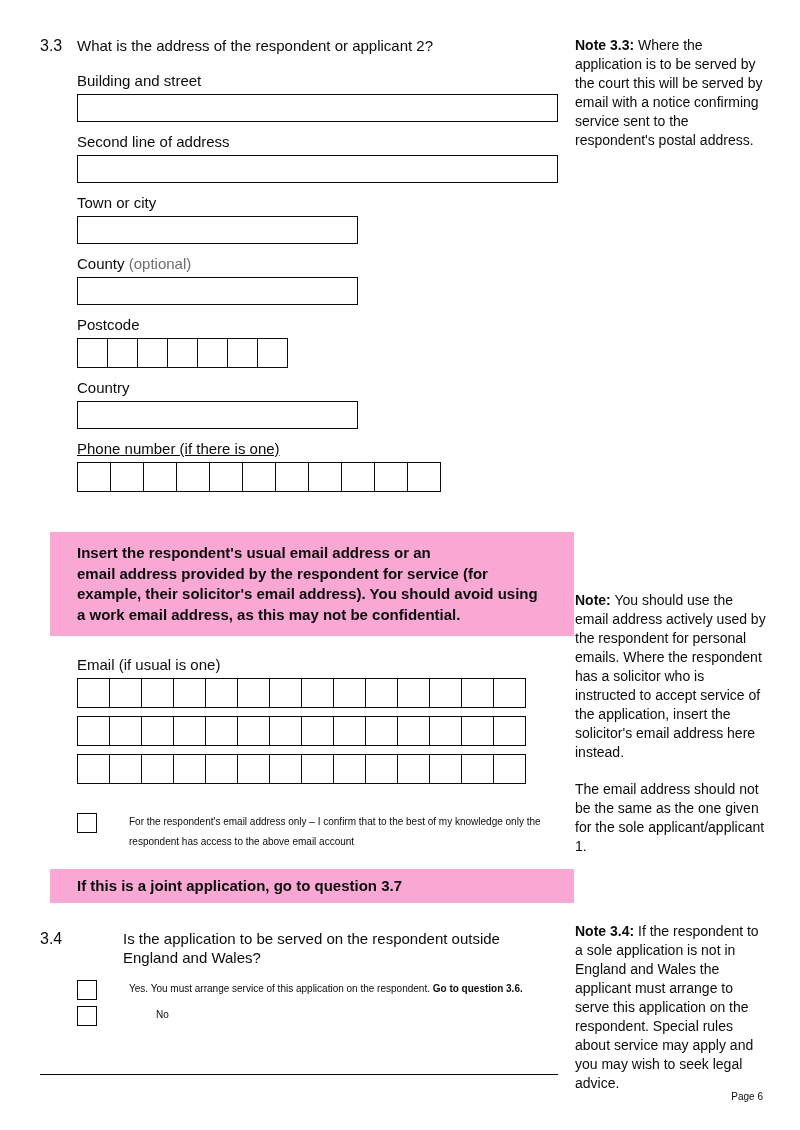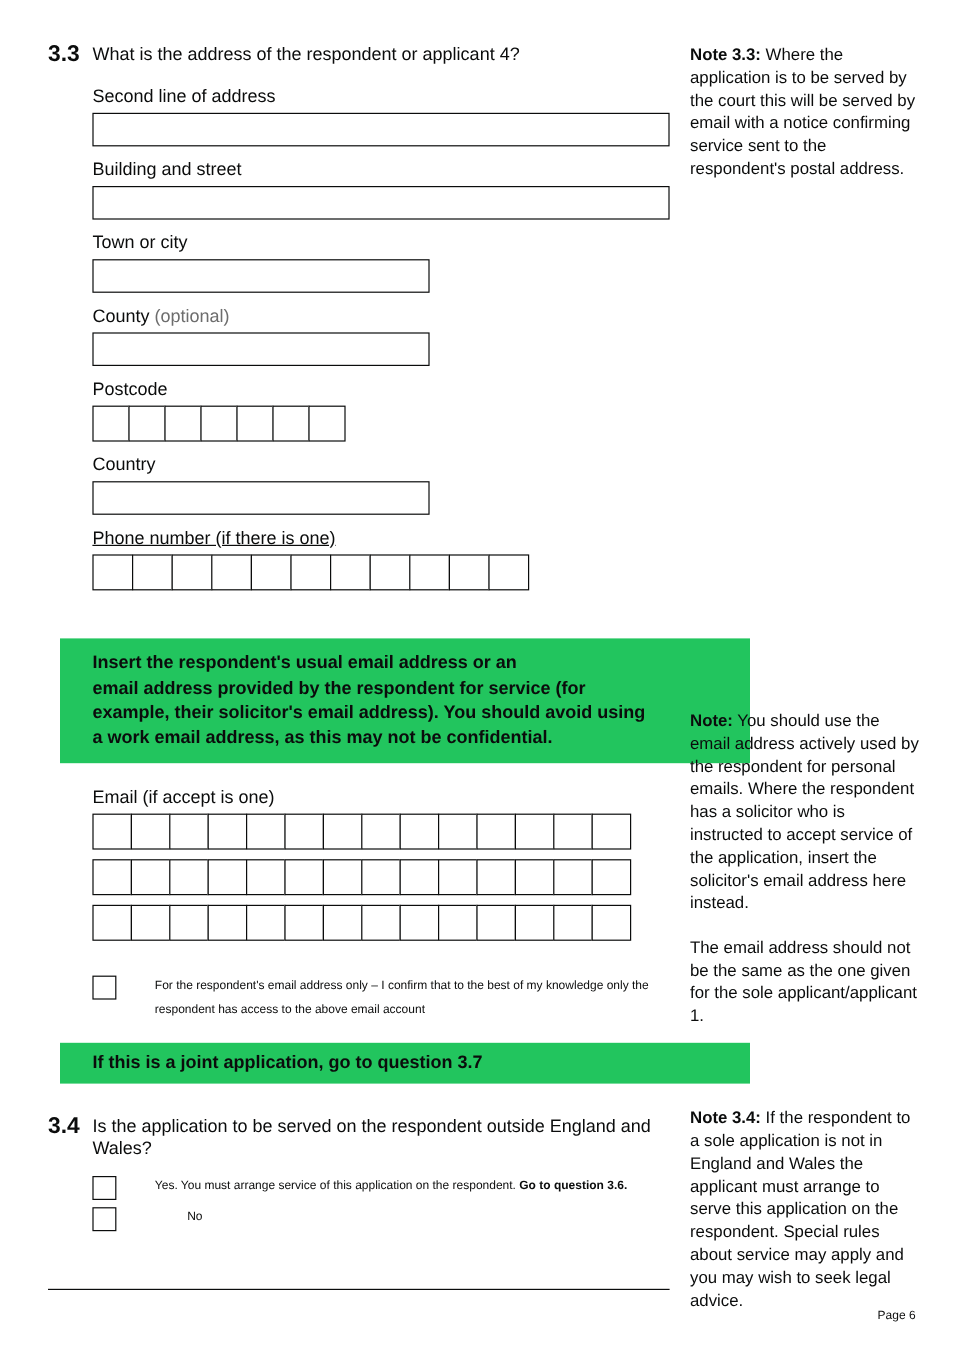--- a/index.html
+++ b/index.html
@@ -2,54 +2,54 @@
 <html><head>
 <meta charset="utf-8">
 <style>
   * { box-sizing: border-box; }
   html,body { margin:0; padding:0; background:#ffffff; }
   body { font-family:"Liberation Sans","DejaVu Sans",sans-serif; color:#0b0c0c; }
   .page { position:relative; width:800px; height:1130px; background:#ffffff; overflow:hidden; }
 
   .main { position:absolute; left:40px; top:36px; width:518px; font-size:15px; }
   .row { display:flex; }
-  .qnum { font-weight:bold; flex:0 0 37px; font-size:19px; line-height:19px; }
+  .qnum { font-weight:normal; flex:0 0 37px; font-size:16px; line-height:19px; }
   .qtext { font-size:15px; line-height:19px; }
   .indent { margin-left:37px; }
 
   .field { margin-bottom:11px; }
   .field-label { font-size:15px; line-height:18px; margin-bottom:4px; }
   .optional { color:#6d6d6d; }
   .text-input { display:block; border:1px solid #0b0c0c; border-radius:0; height:28px;
     background:#fff; padding:2px 6px; font-size:15px; font-family:inherit; outline:none; }
   .text-input.wide { width:481px; }
   .text-input.med  { width:281px; }
 
   .charboxes { display:flex; }
   .charbox { width:33px; height:30px; border:1px solid #0b0c0c; margin-left:-1px; background:#fff; }
   .charbox:first-child { margin-left:0; }
   .charboxes.postcode .charbox { width:31px; }
   .charboxes.phone .charbox { width:34px; }
   .email-row { margin-bottom:8px; }
 
-  .graybox { background:#22c55e; margin-left:10px; width:575px; }
+  .graybox { background:#f9a8d4; margin-left:10px; width:524px; }
   .infobox { margin-top:40px; padding:11px 18px 11px 27px; font-weight:bold;
     font-size:15px; line-height:20.5px; white-space:pre-line; }
   .banner { margin-top:17px; padding:8px 18px 8px 27px; font-weight:bold;
     font-size:15px; line-height:18px; }
 
   .email-block { margin-top:20px; }
   .check-row { display:flex; align-items:flex-start; }
   .checkbox { flex:0 0 20px; width:20px; height:20px; border:1px solid #0b0c0c;
     background:#fff; margin-right:7px; margin-top:1px; cursor:pointer; }
   .check-label { font-size:10px; line-height:20px;margin-left:25px; }
   .confirm-row { margin-top:28px; }
   .confirm-row .check-label { width:454px; }
   .q34-row { margin-top:26px; }
-  .q34-row .qtext { width:481px; }
+  .q34-row .qtext { width:481px;margin-left:46px; }
   .yes-row { margin-top:12px; }
   .yes-row .check-label { width:445px; }
   .no-row { margin-top:5px;gap:27px; }
   .bold { font-weight:bold; }
 
   .sidebar-note { position:absolute; left:575px; width:193px; font-size:14px; line-height:19px; }
   .note-pos-1 { top:36px; }
   .note-pos-2 { top:591px; }
   .note-pos-3 { top:922px; }
   .note-title { font-weight:bold; }
@@ -61,31 +61,31 @@
 </style>
 </head>
 <body>
 
 <div class="page">
 
   <div class="main">
 
     <div class="row">
       <div class="qnum">3.3</div>
-      <div class="qtext">What is the address of the respondent or applicant 4?</div>
+      <div class="qtext">What is the address of the respondent or applicant 2?</div>
     </div>
 
     <div class="indent" style="margin-top:17px;">
       <div class="field">
+        <div class="field-label">Building and street</div>
+        <input type="text" class="text-input wide" style="">
+      </div>
+
+      <div class="field">
         <div class="field-label">Second line of address</div>
-        <input type="text" class="text-input wide" style="">
-      </div>
-
-      <div class="field">
-        <div class="field-label">Building and street</div>
         <input type="text" class="text-input wide" style="">
       </div>
 
       <div class="field">
         <div class="field-label">Town or city</div>
         <input type="text" class="text-input med" style="">
       </div>
 
       <div class="field">
         <div class="field-label"><span>County</span> <span class="optional">(optional)</span></div>
@@ -127,21 +127,21 @@
           </div>
       </div>
     </div>
 
     <div class="graybox infobox">Insert the respondent's usual email address or an
 email address provided by the respondent for service (for
 example, their solicitor's email address). You should avoid using
 a work email address, as this may not be confidential.</div>
 
     <div class="indent email-block">
-      <div class="field-label">Email (if accept is one)</div>
+      <div class="field-label">Email (if usual is one)</div>
       <div class="charboxes email-row">
           <span class="charbox"></span>
           <span class="charbox"></span>
           <span class="charbox"></span>
           <span class="charbox"></span>
           <span class="charbox"></span>
           <span class="charbox"></span>
           <span class="charbox"></span>
           <span class="charbox"></span>
           <span class="charbox"></span>

